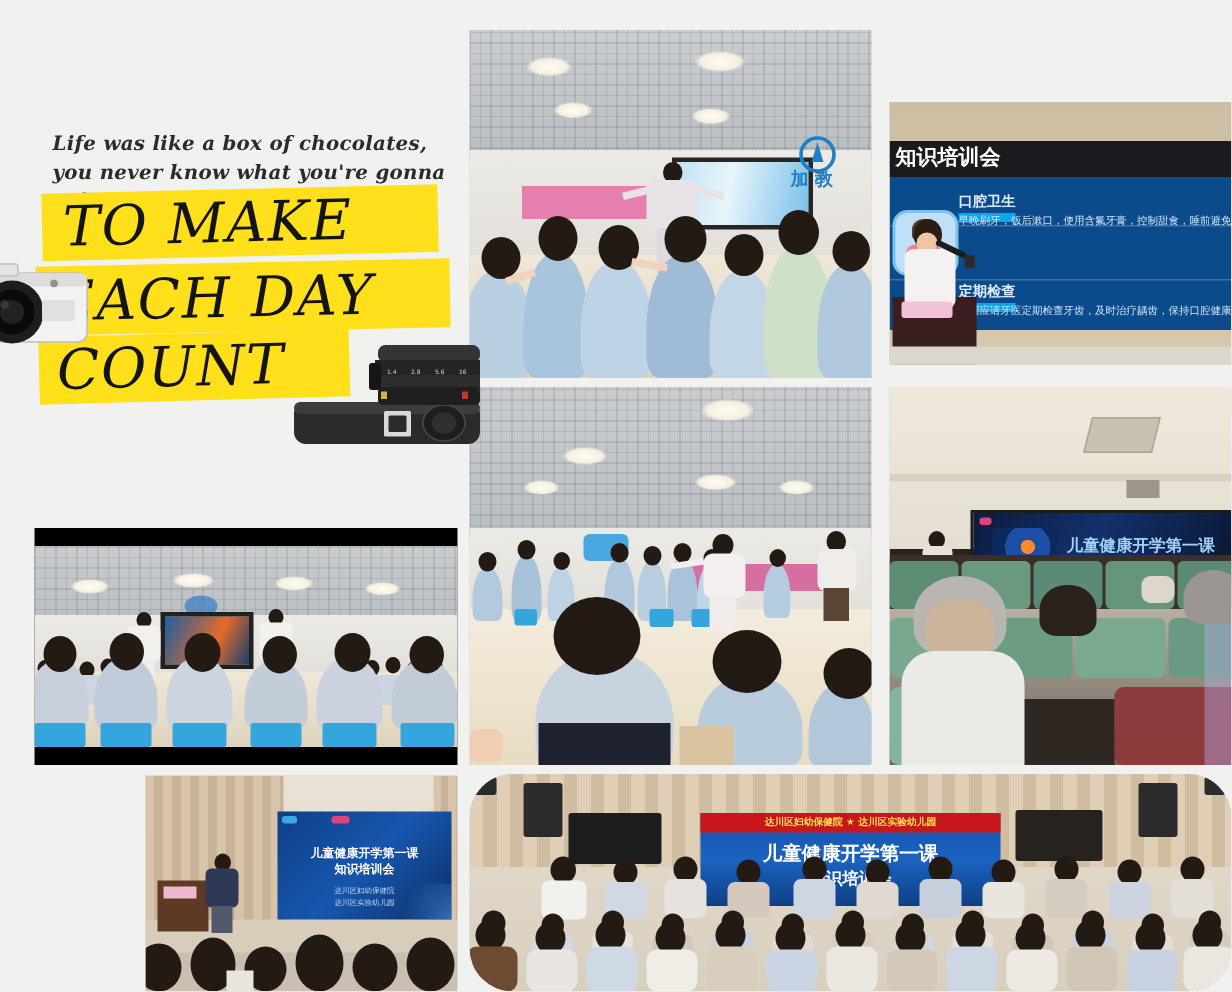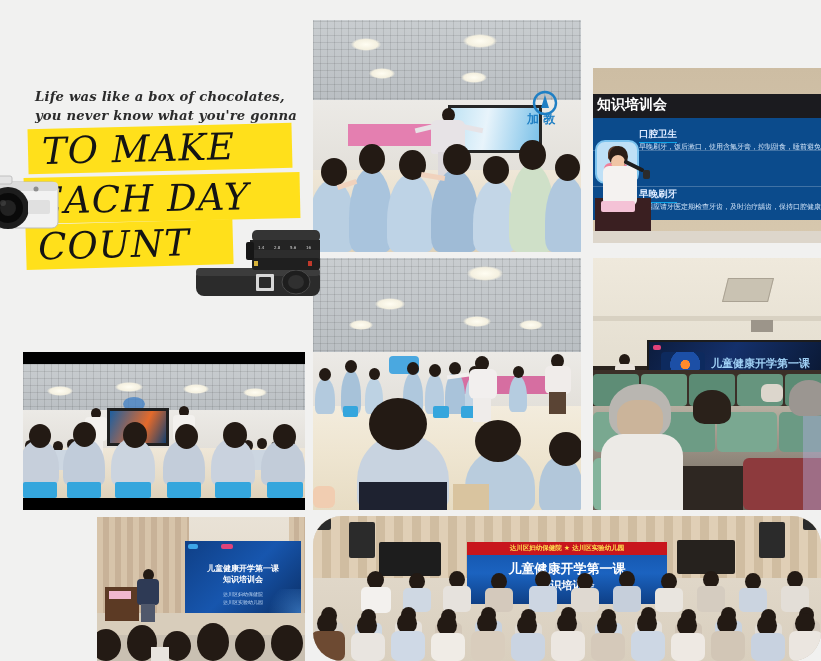--- a/index.html
+++ b/index.html
@@ -77,21 +77,21 @@
 
   
   #p2{left:593px;top:68px;width:228px;height:175px;}
   #p2 .ph-inner{background:linear-gradient(#cdbda3,#d7c8ae);}
   #p2 .slidewrap{position:absolute;left:0;top:26px;right:0;height:126px;background:#0b4b8c;}
   #p2 .slidehead{position:absolute;left:0;top:0;right:0;height:24px;background:#1b1b1f;}
   #p2 .slideTitle{position:absolute;left:4px;top:2px;font-family:"DejaVu Sans",sans-serif;
     font-size:14px;color:#fff;font-weight:700;}
   #p2 .band{position:absolute;left:0;right:0;height:1px;background:rgba(255,255,255,.22);}
   #p2 .secTitle{position:absolute;font-family:"DejaVu Sans",sans-serif;font-size:9.5px;
-    color:#ddeaff;font-weight:700;border-bottom:1px solid #0ea5e9;padding-bottom:1px;}
+    color:#ddeaff;font-weight:700;border-bottom:6px solid #0ea5e9;padding-bottom:1px;}
   #p2 .secBody{position:absolute;font-family:"DejaVu Sans",sans-serif;font-size:7px;
     color:#cfe2f7;white-space:nowrap;overflow:hidden;}
   #p2 .avatar{position:absolute;left:2px;top:46px;width:40px;height:40px;border-radius:10px;
     background:#bfe0f6;border:2px solid #7cc3ee;overflow:hidden;}
   #p2 .speaker{position:absolute;left:6px;top:78px;width:40px;height:96px;}
   #p2 .podium{position:absolute;left:2px;top:130px;width:56px;height:45px;background:#3a1f21;}
   #p2 .nametag{position:absolute;left:8px;top:133px;width:34px;height:11px;background:#f4c2d6;border-radius:2px;}
 
   
   #p3{left:313px;top:258px;width:268px;height:252px;}
@@ -262,21 +262,21 @@
 
   <div class="photo" id="p2">
     <div class="ph-inner">
       <div class="slidewrap">
         <div class="slidehead"></div>
         <div class="slideTitle">知识培训会</div>
         <div class="band" style="top:56px;"></div>
         <div class="band" style="top:92px;"></div>
         <div class="secTitle" style="left:46px;top:34px;">口腔卫生</div>
         <div class="secBody" style="left:46px;top:48px;right:0;">早晚刷牙，饭后漱口，使用含氟牙膏，控制甜食，睡前避免食用</div>
-        <div class="secTitle" style="left:46px;top:94px;">早晚刷牙</div>
+        <div class="secTitle" style="left:46px;top:94px;">定期检查</div>
         <div class="secBody" style="left:46px;top:108px;right:0;">儿园应请牙医定期检查牙齿，及时治疗龋齿，保持口腔健康。</div>
         <div class="avatar">
           <div style="position:absolute;left:11px;top:4px;width:16px;height:14px;background:#5a3a2a;border-radius:50% 50% 20% 20%;"></div>
           <div style="position:absolute;left:13px;top:11px;width:12px;height:12px;background:#f6c9a8;border-radius:50%;"></div>
           <div style="position:absolute;left:7px;top:21px;width:24px;height:19px;background:#f07f9a;border-radius:6px 6px 0 0;"></div>
         </div>
       </div>
       <div class="podium"></div>
       <div class="speaker">
         <div class="head" style="left:10px;top:0;width:19px;height:21px;background:#2a1d16;"></div>

